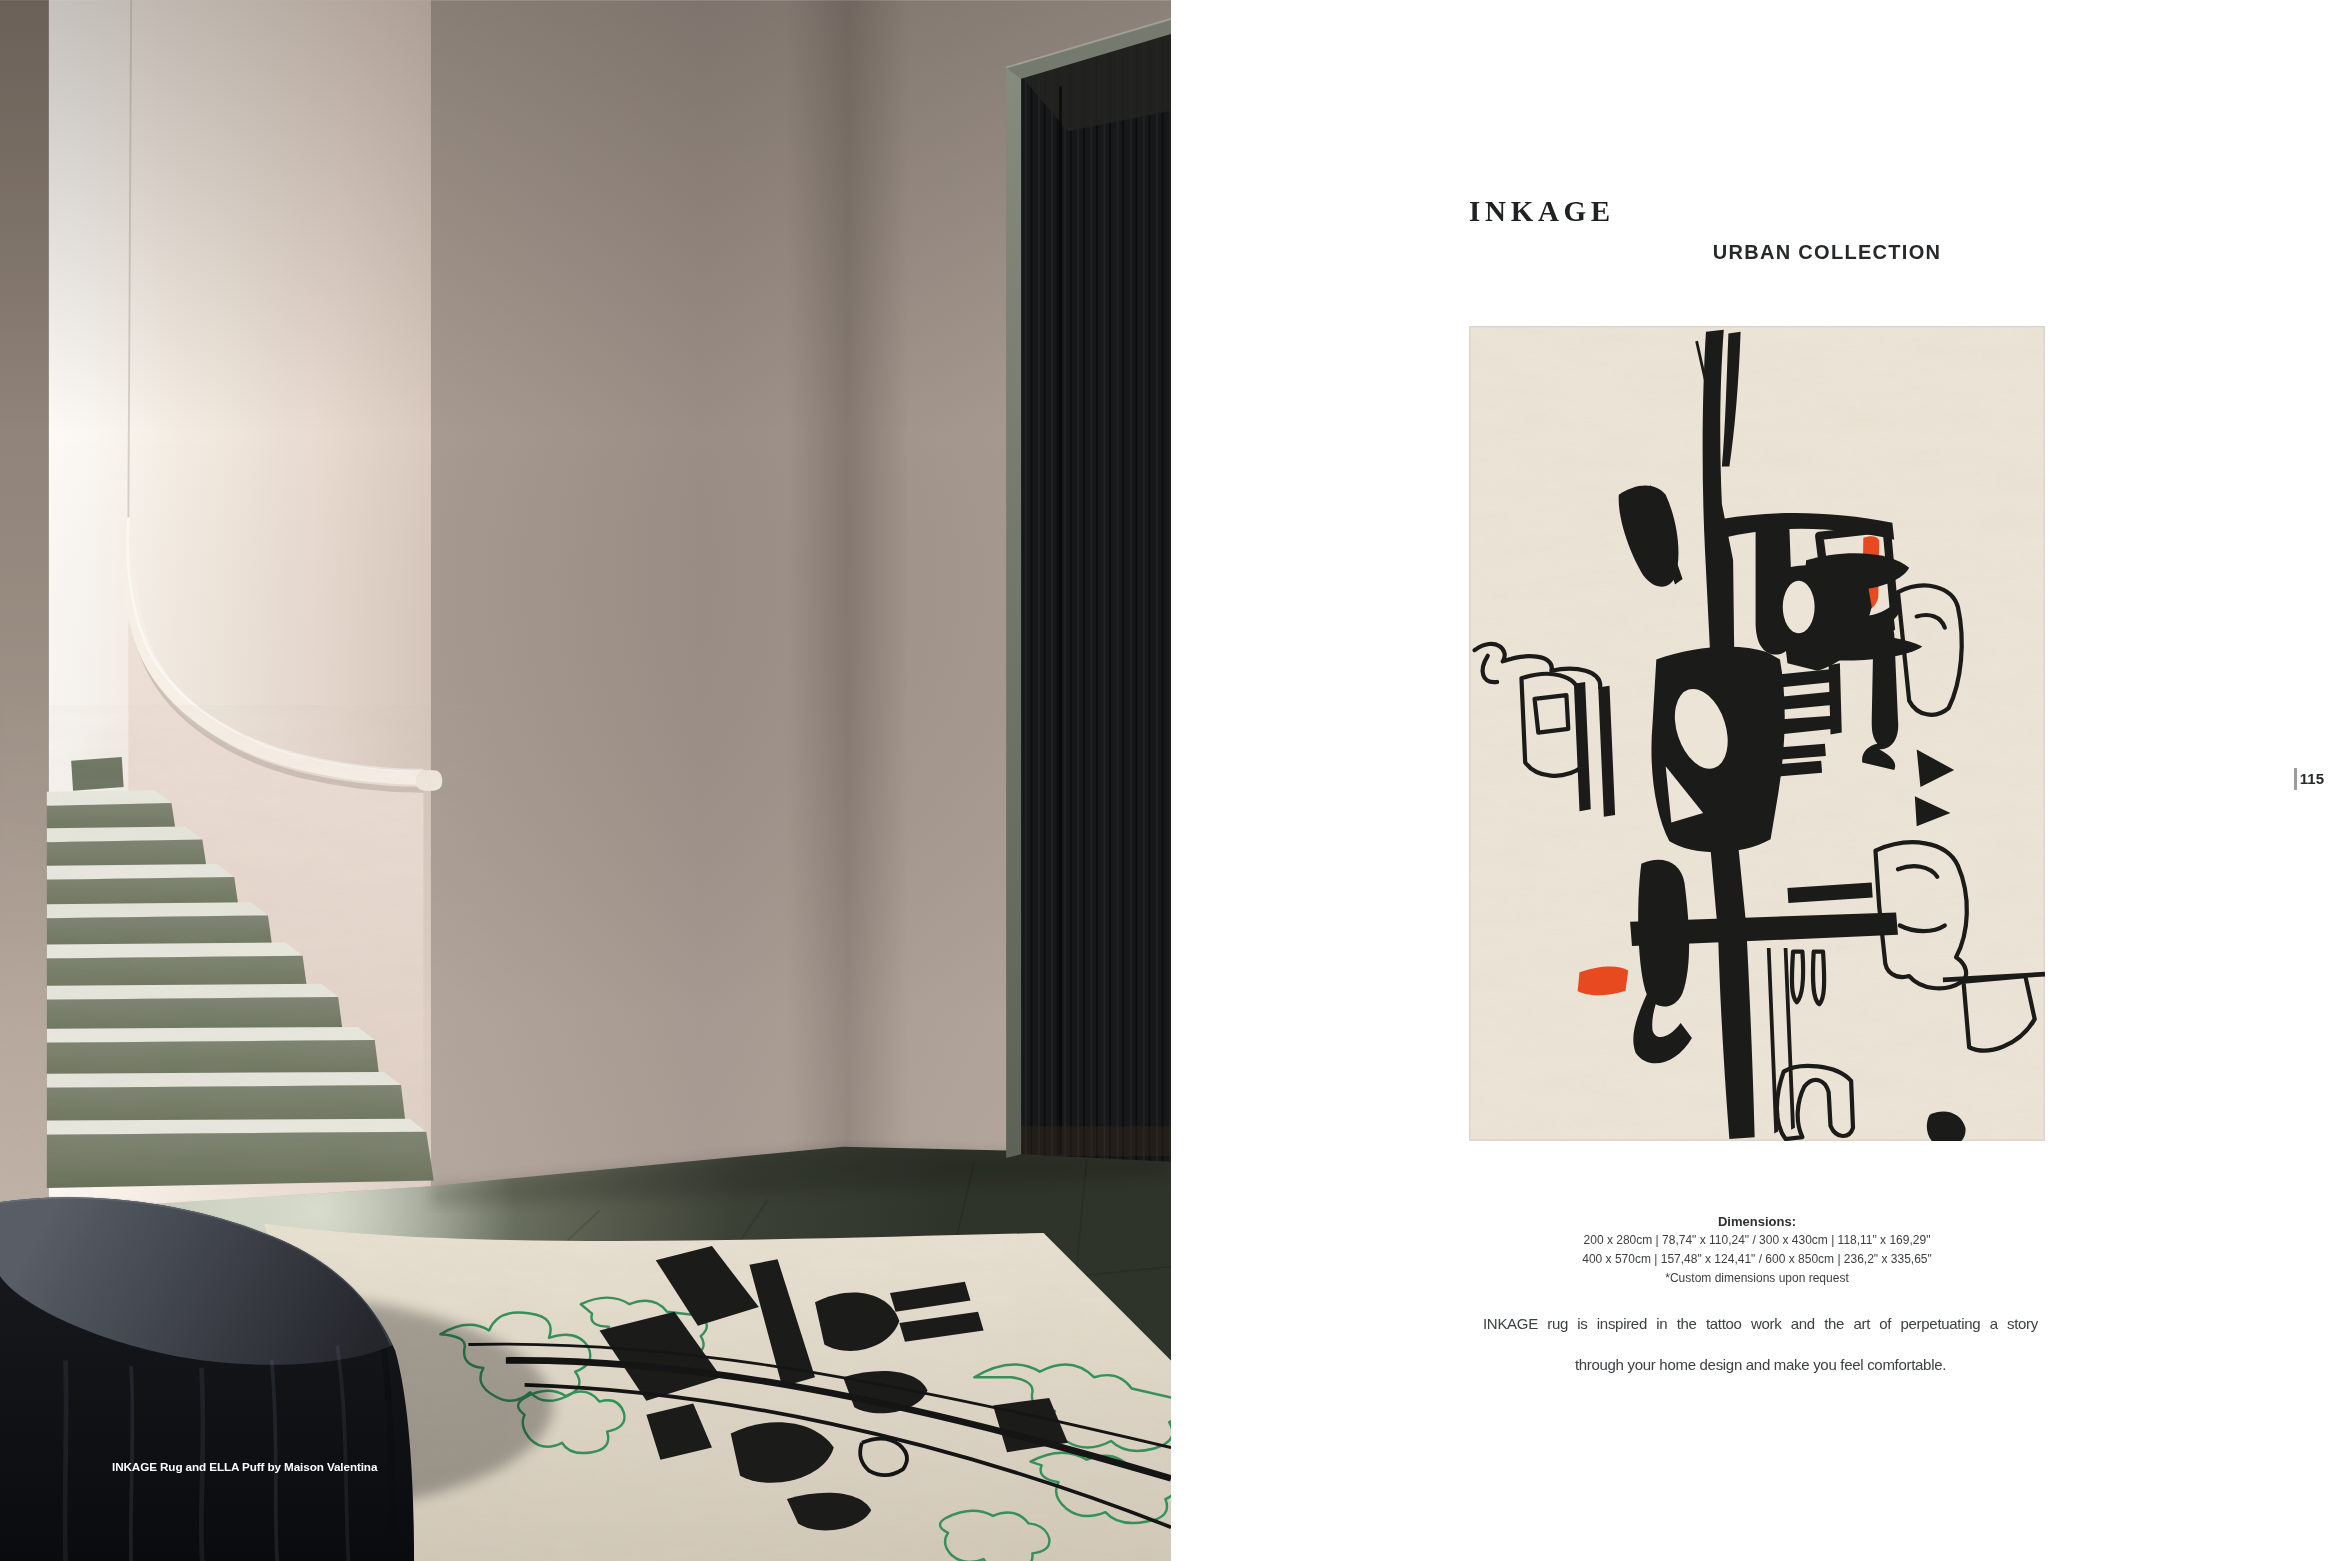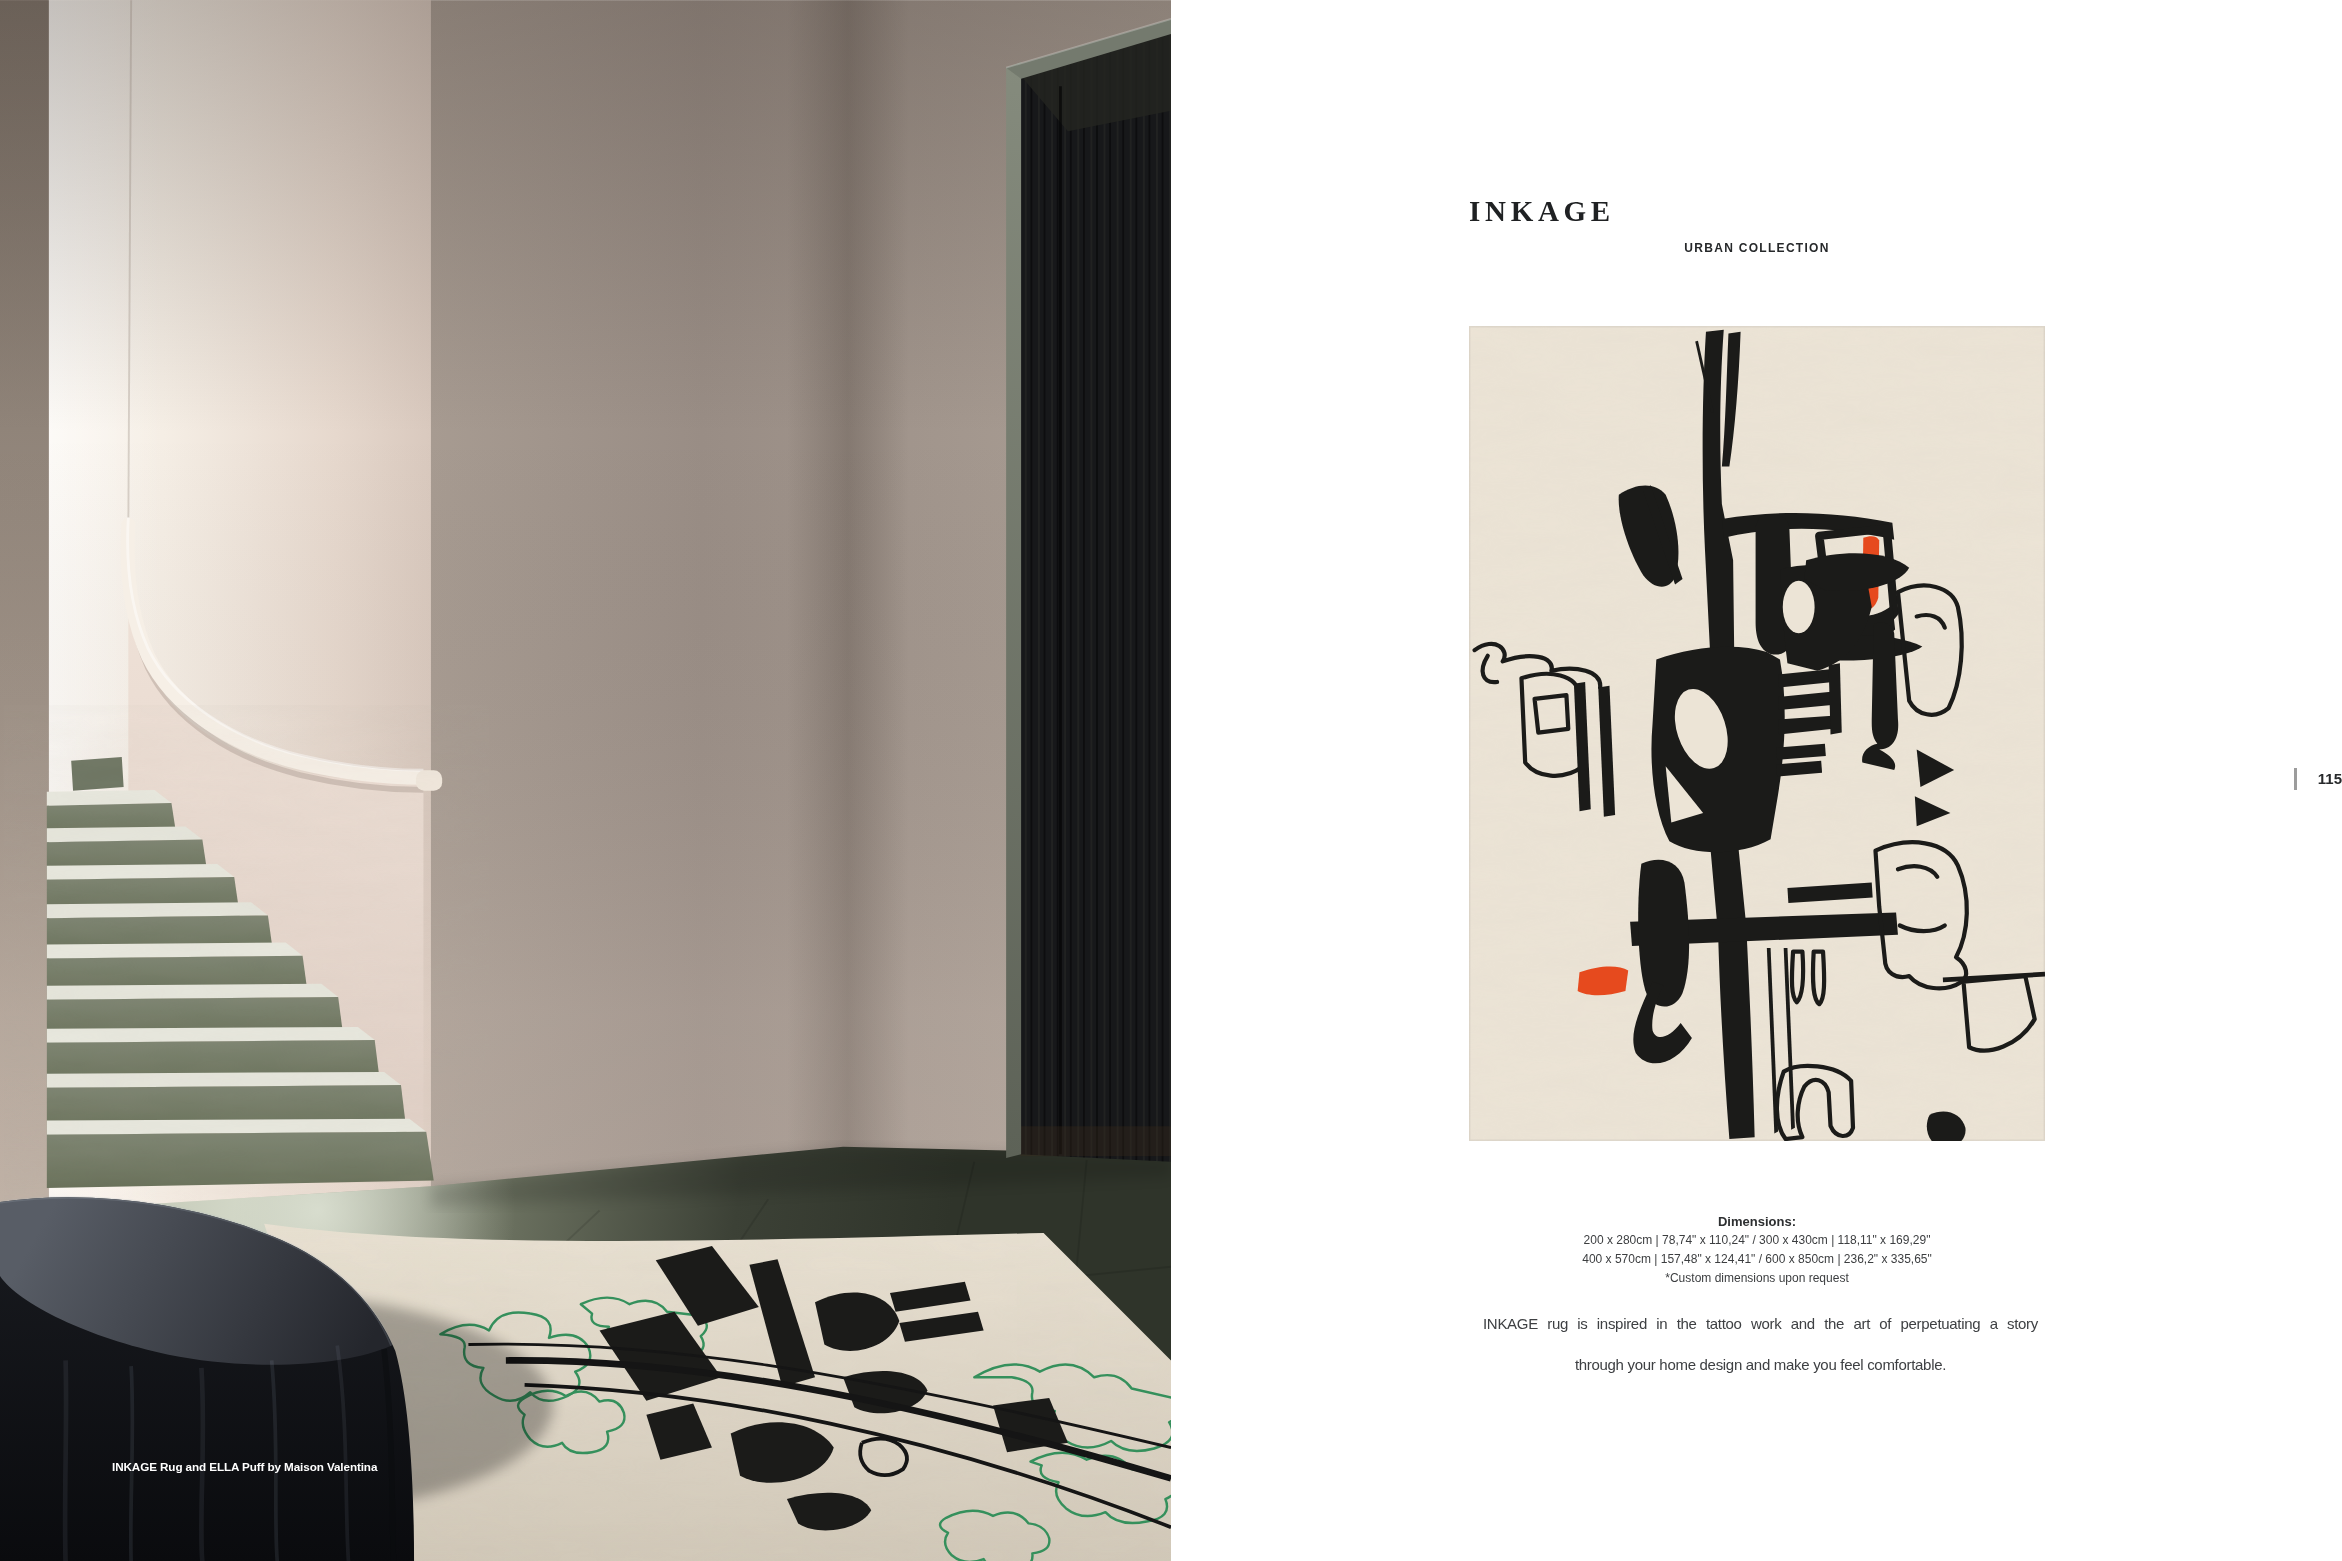--- a/index.html
+++ b/index.html
@@ -8,33 +8,33 @@
           font-family:"Liberation Sans",sans-serif;}
   
   .photo{position:absolute;left:0;top:0;width:1171px;height:1562px;margin:0;}
   .photo svg{display:block;width:1171px;height:1562px;}
   .photo-caption{position:absolute;left:112px;top:1460px;color:#ffffff;
                  font-size:11.7px;font-weight:bold;letter-spacing:-0.1px;text-align:center;}
   
   .page-title{position:absolute;left:1469px;top:195px;width:576px;margin:0;
               text-align:left;font-family:"Liberation Serif",serif;
               font-weight:600;font-size:29px;letter-spacing:4.7px;color:#1f2123;}
-  .page-subtitle{position:absolute;left:1469px;top:241px;width:576px;
-                 text-align:center;font-weight:bold;font-size:12px;
+  .page-subtitle{position:absolute;left:1539px;top:241px;width:576px;
+                 text-align:center;font-weight:bold;font-size:20px;
                  letter-spacing:1.3px;color:#26282a;}
   .rug-image{position:absolute;left:1469px;top:326px;width:576px;height:815px;margin:0;}
   .rug-image svg{display:block;width:576px;height:815px;}
   .dims{position:absolute;left:1375px;top:1179px;width:764px;text-align:center;
         color:#3c3e40;font-size:12px;line-height:19px;}
   .dims .b{font-weight:bold;color:#2d2f31;font-size:13px;margin-top:33px;}
   .desc{position:absolute;left:1483px;top:1303px;width:555px;
         font-size:15px;letter-spacing:-0.3px;line-height:41px;color:#3e4043;}
   .desc-line{text-align:justify;text-align-last:justify;}
   .desc-line.last{text-align-last:center;}
-  .pagenum{position:absolute;left:2288px;top:768px;display:flex;align-items:center;gap:21px;padding-left:6px;}
+  .pagenum{position:absolute;left:2288px;top:768px;display:flex;align-items:center;gap:3px;padding-left:6px;}
   .pagenum .bar{width:2.8px;height:21.5px;background:#9c9c9c;}
   .pagenum .num{font-weight:bold;font-size:15px;color:#27292b;}
   
   .ink{fill:var(--ink,#1b1b19);}
   .cream{fill:var(--rug-base,#ece4d6);}
   .orange{fill:var(--accent-orange,#e64a1e);}
   .outline{fill:none;stroke:var(--ink,#1b1b19);stroke-width:4.5;
            stroke-linejoin:round;stroke-linecap:round;}
   .outline-thick{fill:none;stroke:var(--ink,#1b1b19);stroke-width:9;
            stroke-linejoin:round;stroke-linecap:round;}

